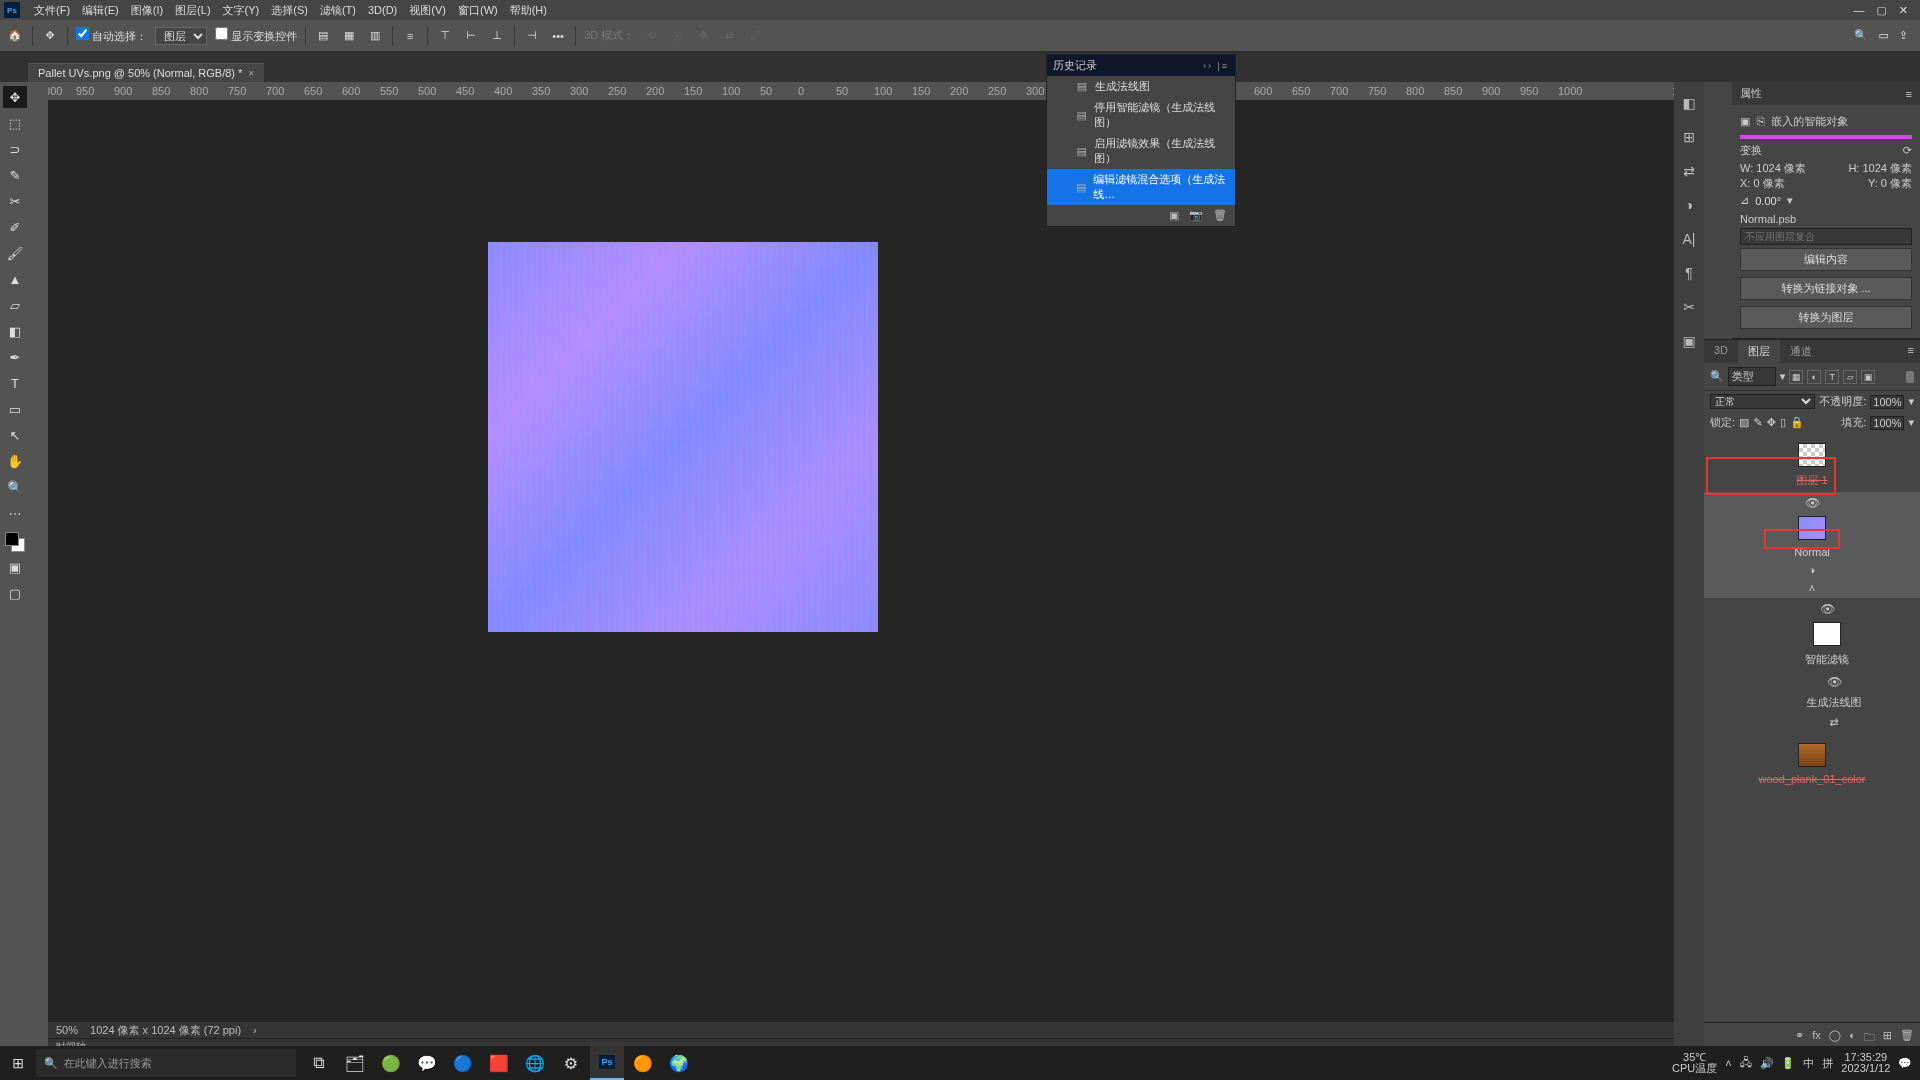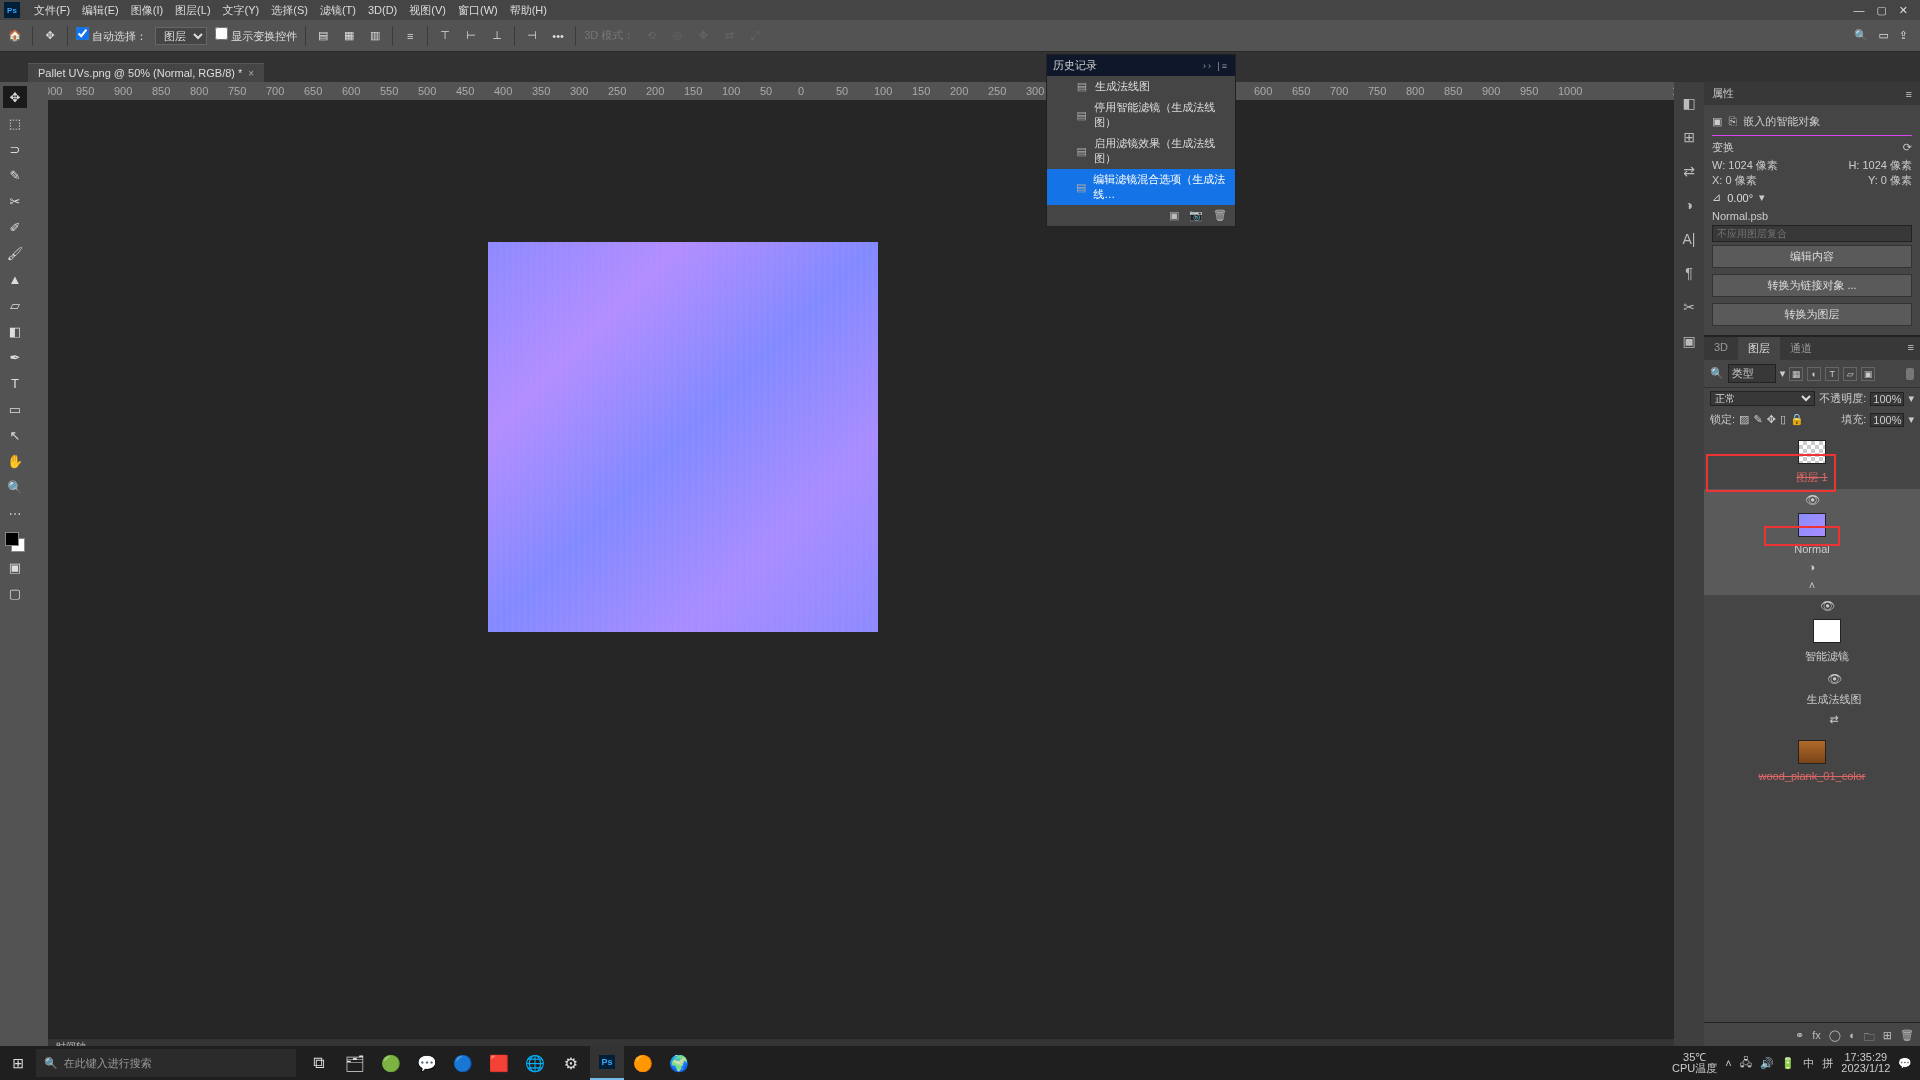--- a/index.html
+++ b/index.html
@@ -36,21 +36,21 @@
 .rpanels { width:216px; background:#454545; display:flex; flex-direction:column;}
 .dockstrip { width:30px; background:#3f3f3f; display:flex; flex-direction:column; align-items:center; padding-top:12px; gap:16px;}
 .dockstrip .di{ width:18px; height:18px; color:#bbb; display:flex; align-items:center; justify-content:center; font-size:14px;}
 .hist { position:absolute; left:1046px; top:54px; width:190px; background:#454545; border:1px solid #222;}
 .hist .hd{ background:#0f172a; padding:3px 6px; font-size:11px; display:flex; align-items:center;}
 .hist .hd .sp{margin-left:auto; font-size:9px; color:#999; letter-spacing:2px;}
 .hist .row{ padding:3px 6px 3px 28px; font-size:11px; color:#ddd; display:flex; align-items:center; gap:6px;}
 .hist .row.sel{ background:#1473e6; color:#fff;}
 .hist .row .ic{ width:14px; text-align:center; color:#aaa;}
 .hist .ft{ display:flex; justify-content:flex-end; gap:10px; padding:4px 8px; color:#bbb;}
-.prop { border-bottom:1px solid #222;}
+.prop { border-bottom:1px solid #222;margin-left:28px;}
 .prop .hd{ background:#383838; padding:4px 8px; font-size:11px; display:flex; align-items:center;}
 .prop .body{ padding:6px 8px; font-size:11px; color:#ccc;}
 .prop .row{ display:flex; gap:6px; align-items:center; margin:3px 0;}
 .prop .row .val{ color:#ddd;}
 .prop .row2{ display:flex; justify-content:space-between;}
 .prop button{ background:#5a5a5a; border:1px solid #333; color:#ddd; font-size:11px; padding:3px 0; width:100%; margin:3px 0;}
 .prop input[type=text]{ background:#383838; border:1px solid #222; color:#888; font-size:10px; padding:2px 4px; width:100%;}
 .ltabs { display:flex; background:#383838; border-top:1px solid #222;}
 .ltabs .t{ padding:4px 10px; font-size:11px; color:#999;}
 .ltabs .t.act{ background:#454545; color:#ddd;}
@@ -222,20 +222,25 @@
         <span class="tick" style="left: 1434px;">900</span>
         <span class="tick" style="left: 1472px;">950</span>
         <span class="tick" style="left: 1510px;">1000</span>
         <span class="tick" style="left: 1640px;">1050</span>
         <span class="tick" style="left: 1641px;">1100</span>
         <span class="tick" style="left: 1624px;">1150</span>
       </div>
     <div class="canvas">
       <div class="doc"></div>
     </div>
+    <div class="statusb">
+      <span>50%</span>
+      <span>1024 像素 x 1024 像素 (72 ppi)</span>
+      <span>›</span>
+    </div>
     <div class="timeline">时间轴</div>
   </div>
 
   <div class="dockstrip">
     <div class="di">◧</div>
     <div class="di">⊞</div>
     <div class="di">⇄</div>
     <div class="di">◑</div>
     <div class="di">A|</div>
     <div class="di">¶</div>
@@ -249,21 +254,21 @@
       <div class="hd">
           <span>属性</span>
           <span style="margin-left:auto">≡</span>
         </div>
       <div class="body">
         <div class="row">
             <span>▣</span>
             <span>⎘</span>
             <span>嵌入的智能对象</span>
           </div>
-        <div class="row" style="margin-top:6px;border-top:1px solid #d946ef;padding-top:4px;justify-content:space-between">
+        <div class="row" style="margin-top:6px;border-top:4px solid #d946ef;padding-top:4px;justify-content:space-between">
             <span>变换</span>
             <span>⟳</span>
           </div>
         <div class="row2">
           <span><span class="lab">W:</span> <span class="val">1024 像素</span></span>
           <span><span class="lab">H:</span> <span class="val">1024 像素</span></span>
         </div>
         <div class="row2">
           <span><span class="lab">X:</span> <span class="val">0 像素</span></span>
           <span><span class="lab">Y:</span> <span class="val">0 像素</span></span>

